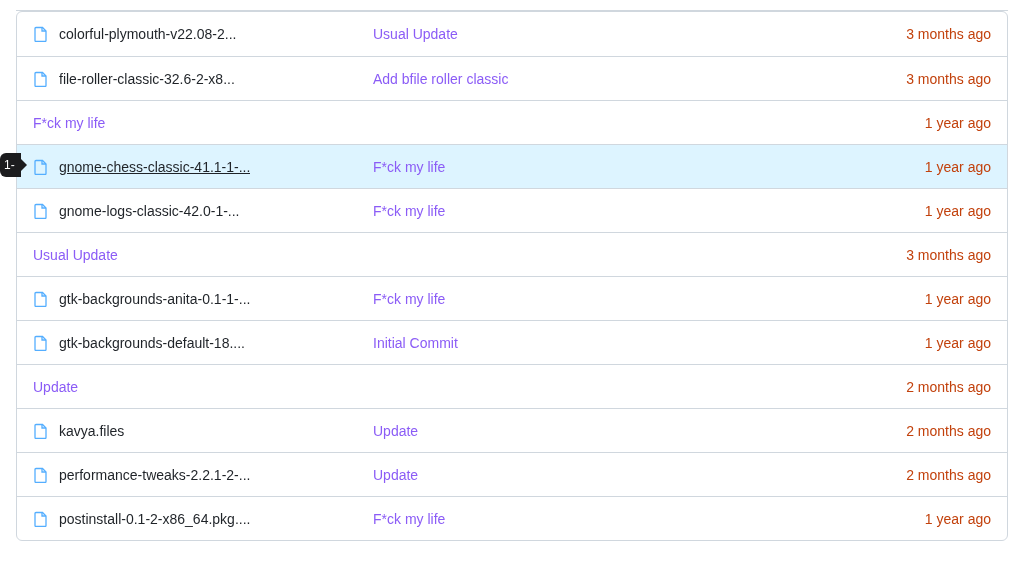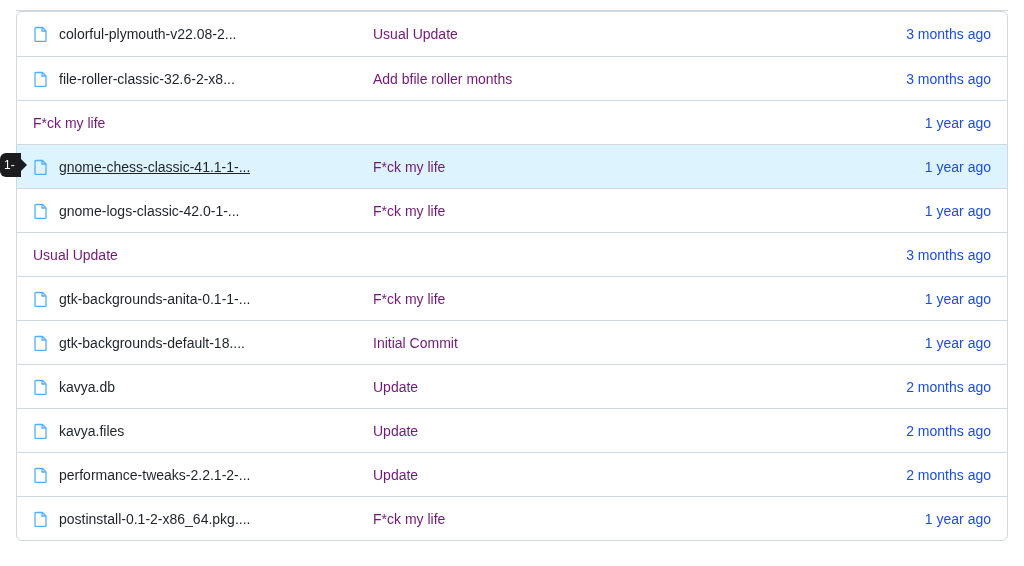--- a/index.html
+++ b/index.html
@@ -46,28 +46,28 @@
       white-space: nowrap;
       overflow: hidden;
       text-overflow: ellipsis;
       max-width: 260px;
     }
     .file-row.highlighted .file-name {
       text-decoration: underline;
     }
     .commit-cell {
       flex: 1;
-      color: #701a75;
+      color: #8b5cf6;
       white-space: nowrap;
       overflow: hidden;
       text-overflow: ellipsis;
       padding-right: 16px;
     }
     .age-cell {
-      color: #1d4ed8;
+      color: #c2410c;
       text-align: right;
       white-space: nowrap;
       flex-shrink: 0;
     }
     .tooltip-stub {
       position: absolute;
       left: 0;
       top: 153px;
       background: #1c1c1e;
       color: #ffffff;
@@ -113,21 +113,21 @@
       <div class="age-cell">3 months ago</div>
     </div>
     <div class="file-row">
       <div class="file-name-cell">
         <svg class="file-icon" viewBox="0 0 16 16" fill="none" stroke="currentColor" stroke-width="1.3">
   <path d="M3 1.5h6.5L13 5v9.5a1 1 0 0 1-1 1H3a1 1 0 0 1-1-1V2.5a1 1 0 0 1 1-1z"></path>
   <path d="M9 1.5V5h4"></path>
 </svg>
         <a class="file-name">file-roller-classic-32.6-2-x8...</a>
       </div>
-      <div class="commit-cell">Add bfile roller months</div>
+      <div class="commit-cell">Add bfile roller classic</div>
       <div class="age-cell">3 months ago</div>
     </div>
     <div class="file-row">
       <div class="commit-cell">F*ck my life</div>
       <div class="age-cell">1 year ago</div>
     </div>
     <div class="file-row highlighted">
       <div class="file-name-cell">
         <svg class="file-icon" viewBox="0 0 16 16" fill="none" stroke="currentColor" stroke-width="1.3">
   <path d="M3 1.5h6.5L13 5v9.5a1 1 0 0 1-1 1H3a1 1 0 0 1-1-1V2.5a1 1 0 0 1 1-1z"></path>
@@ -169,27 +169,20 @@
         <svg class="file-icon" viewBox="0 0 16 16" fill="none" stroke="currentColor" stroke-width="1.3">
   <path d="M3 1.5h6.5L13 5v9.5a1 1 0 0 1-1 1H3a1 1 0 0 1-1-1V2.5a1 1 0 0 1 1-1z"></path>
   <path d="M9 1.5V5h4"></path>
 </svg>
         <a class="file-name">gtk-backgrounds-default-18....</a>
       </div>
       <div class="commit-cell">Initial Commit</div>
       <div class="age-cell">1 year ago</div>
     </div>
     <div class="file-row">
-      <div class="file-name-cell">
-        <svg class="file-icon" viewBox="0 0 16 16" fill="none" stroke="currentColor" stroke-width="1.3">
-  <path d="M3 1.5h6.5L13 5v9.5a1 1 0 0 1-1 1H3a1 1 0 0 1-1-1V2.5a1 1 0 0 1 1-1z"></path>
-  <path d="M9 1.5V5h4"></path>
-</svg>
-        <a class="file-name">kavya.db</a>
-      </div>
       <div class="commit-cell">Update</div>
       <div class="age-cell">2 months ago</div>
     </div>
     <div class="file-row">
       <div class="file-name-cell">
         <svg class="file-icon" viewBox="0 0 16 16" fill="none" stroke="currentColor" stroke-width="1.3">
   <path d="M3 1.5h6.5L13 5v9.5a1 1 0 0 1-1 1H3a1 1 0 0 1-1-1V2.5a1 1 0 0 1 1-1z"></path>
   <path d="M9 1.5V5h4"></path>
 </svg>
         <a class="file-name">kavya.files</a>

